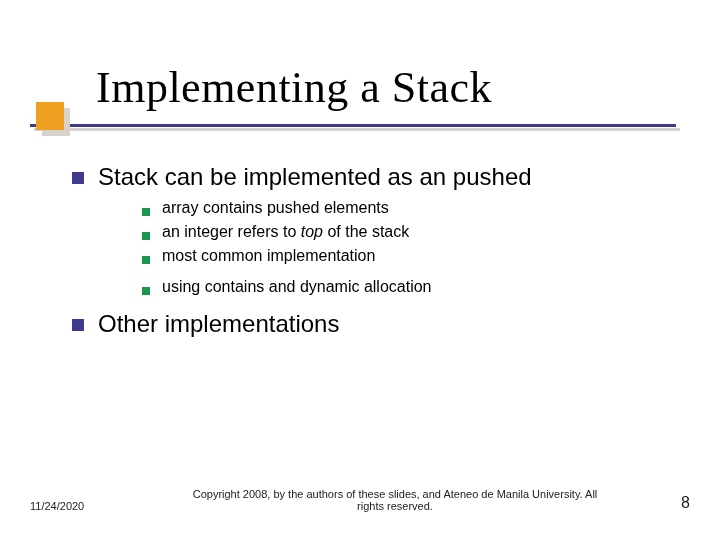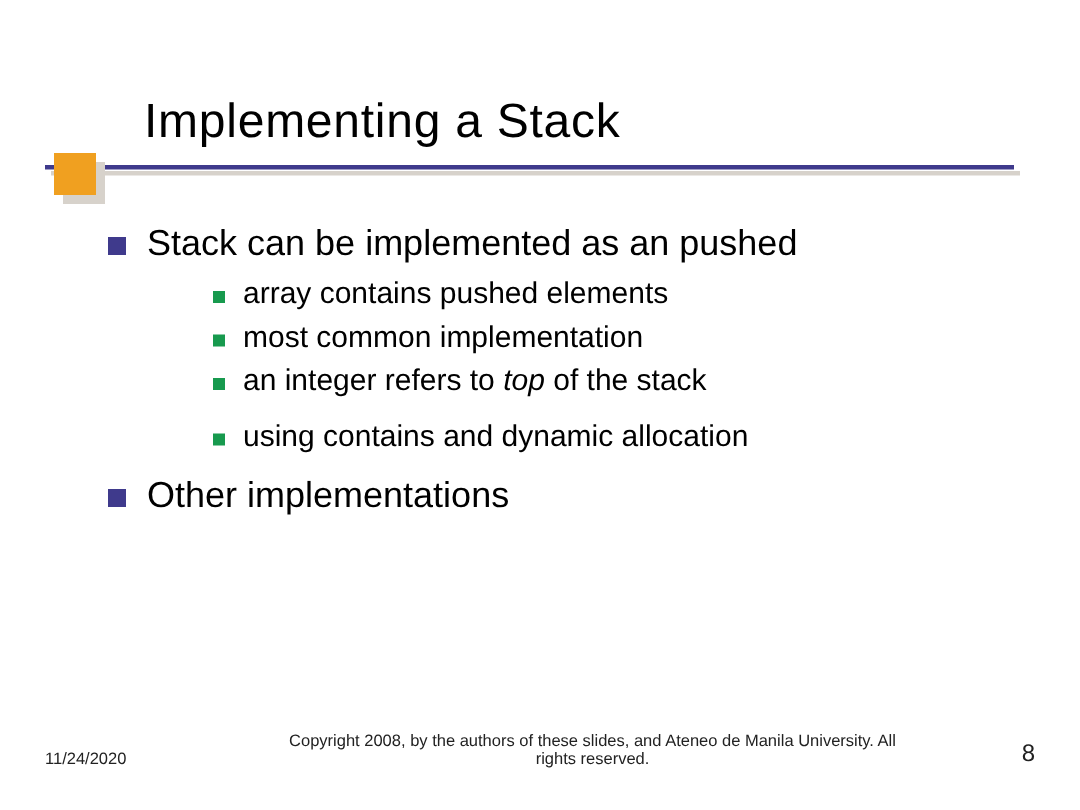--- a/index.html
+++ b/index.html
@@ -53,23 +53,24 @@
   .accent-shadow {
     position: absolute;
     left: 42px;
     top: 108px;
     width: 28px;
     height: 28px;
     background: #d7d2cb;
     z-index: 1;
   }
   .title {
-    font-size: 32px;
+    font-size: 44px;
     font-weight: 400;
     letter-spacing: 0.5px;
+    font-family: Liberation Serif, serif;
   }
   .content {
     padding: 26px 60px 0 70px;
     font-size: 24px;
     line-height: 1.35;
   }
   .l1 {
     margin: 8px 0 4px 0;
     padding-left: 28px;
     position: relative;
@@ -77,21 +78,21 @@
   .l1-bullet {
     position: absolute;
     left: 2px;
     top: 11px;
     width: 12px;
     height: 12px;
     background: #3f3a8c;
   }
   .l2-group {
     margin: 4px 0 10px 68px;
-    font-size: 20px;
+    font-size: 16px;
   }
   .l2 {
     position: relative;
     padding-left: 24px;
     margin: 2px 0;
   }
   .l2-bullet {
     position: absolute;
     left: 4px;
     top: 11px;
@@ -135,25 +136,25 @@
       <span class="l1-bullet"></span>
       <span>Stack can be implemented as an pushed</span>
     </div>
     <div class="l2-group">
       <div class="l2">
         <span class="l2-bullet"></span>
         <span>array contains pushed elements</span>
       </div>
       <div class="l2">
         <span class="l2-bullet"></span>
-        <span>most common implementation</span>
+        <span><span>an integer refers to </span><span class="italic">top</span><span> of the stack</span></span>
       </div>
       <div class="l2">
         <span class="l2-bullet"></span>
-        <span><span>an integer refers to </span><span class="italic">top</span><span> of the stack</span></span>
+        <span>most common implementation</span>
       </div>
     </div>
 
     <div class="l2-group">
       <div class="l2">
         <span class="l2-bullet"></span>
         <span>using contains and dynamic allocation</span>
       </div>
     </div>
 

